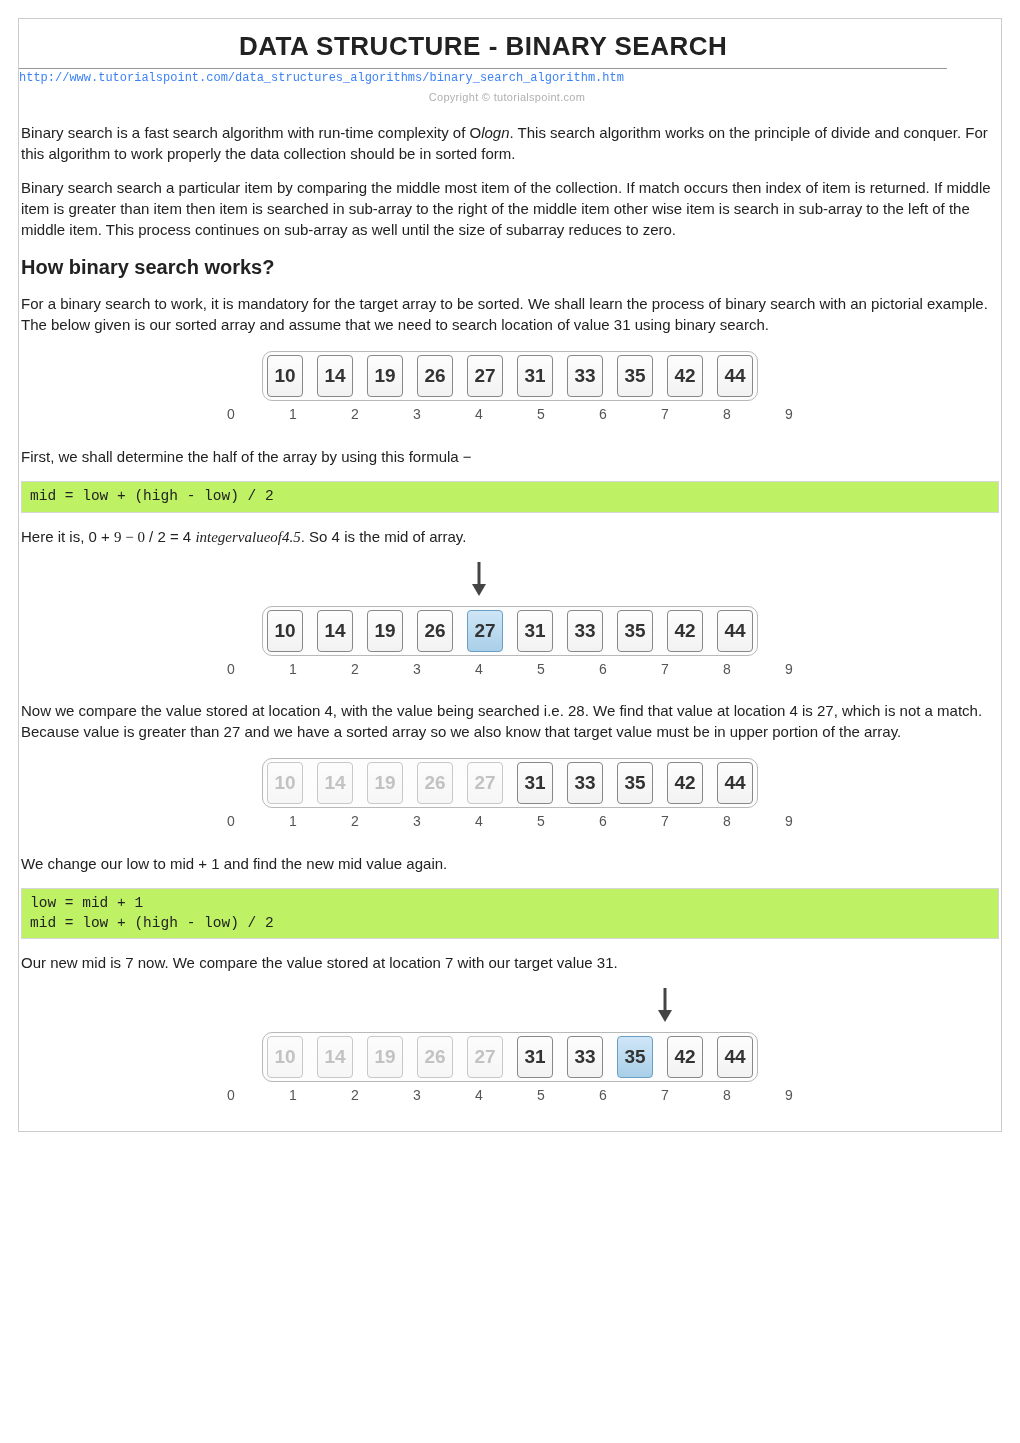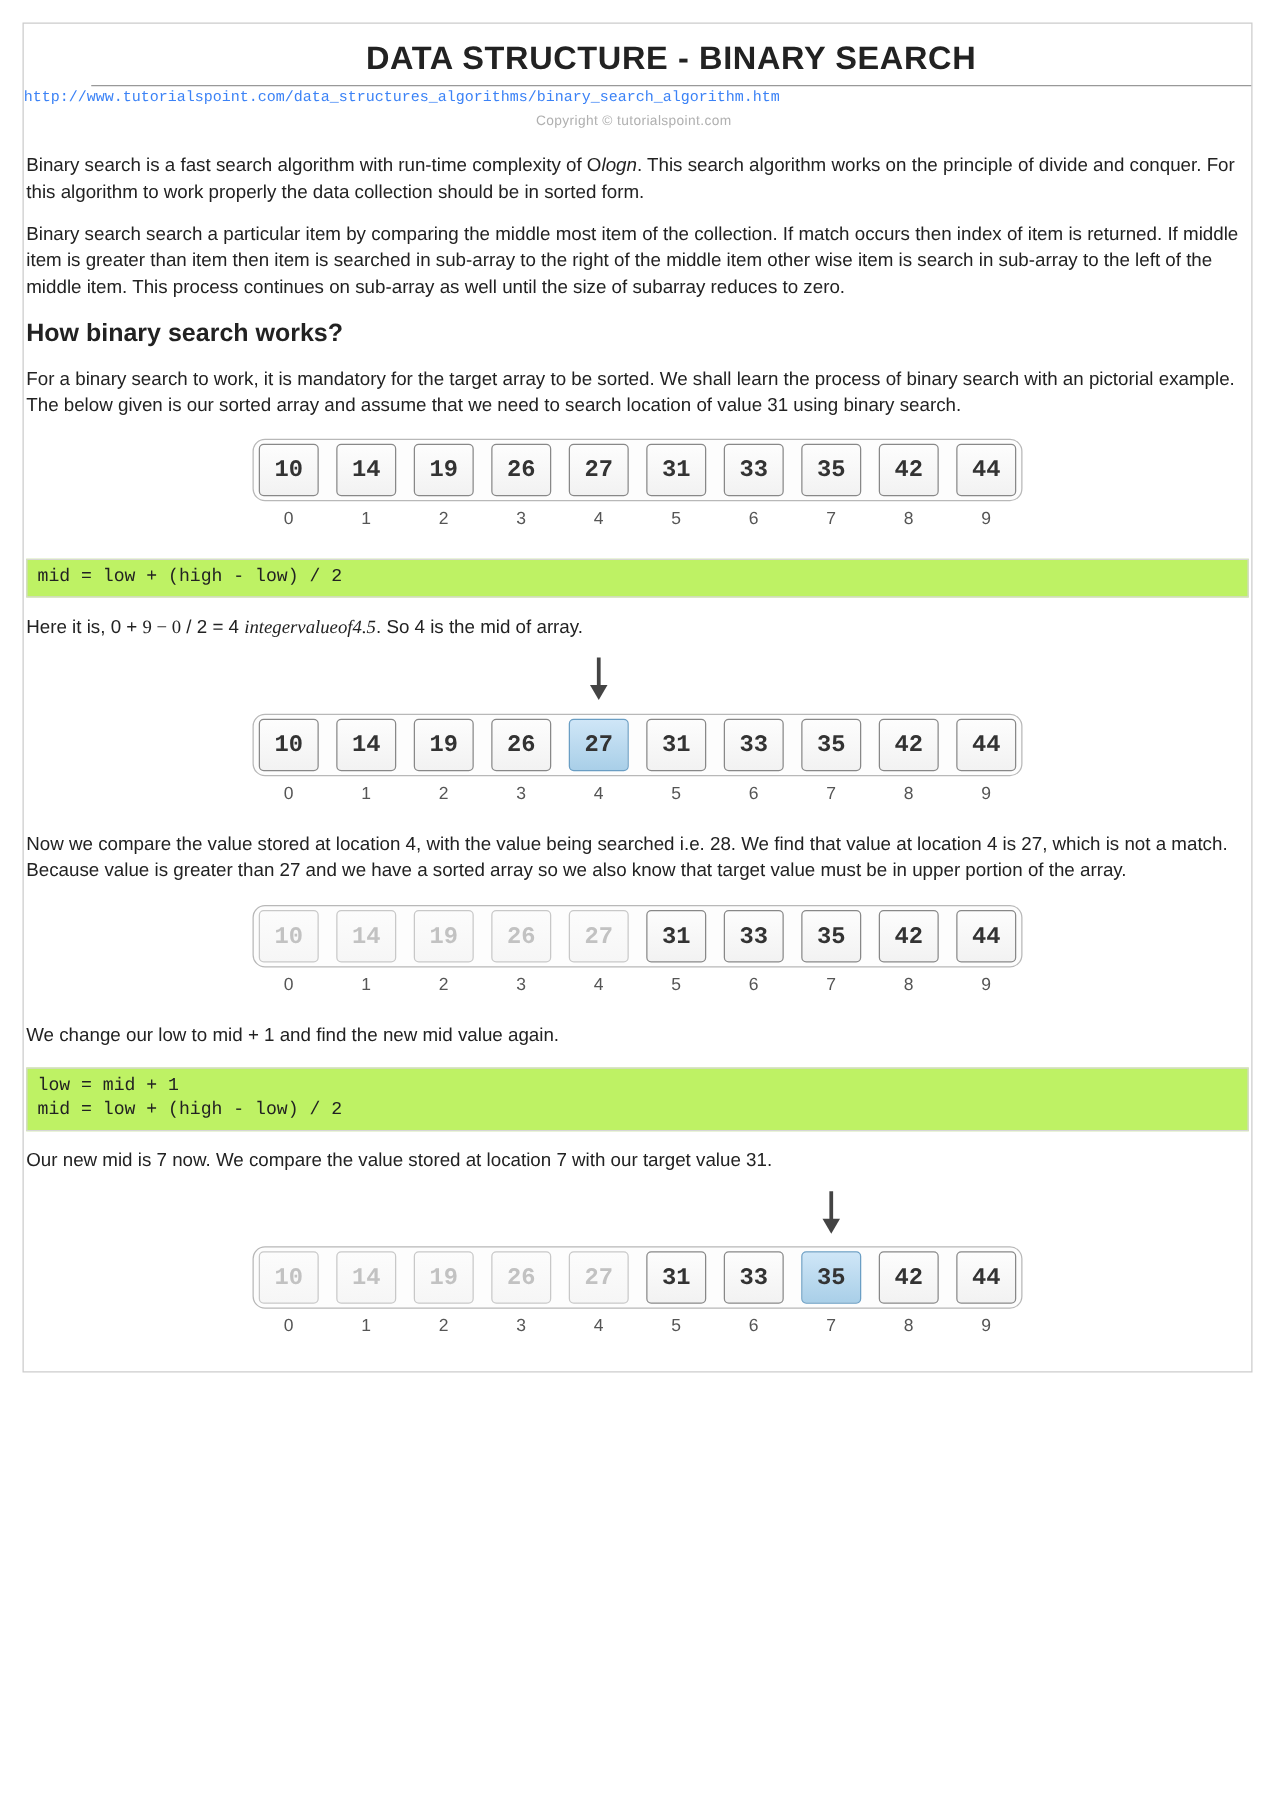--- a/index.html
+++ b/index.html
@@ -8,21 +8,21 @@
     font-family: Verdana, Geneva, sans-serif;
     width: 1020px;
     color: #222;
   }
   .page {
     border: 1px solid #ccc;
     margin: 18px;
     padding: 0;
   }
   .title-wrap {
-    text-align: right;
+    text-align: left;
     padding-top: 8px;
   }
   h1.title {
     display: inline-block;
     font-size: 26px;
     font-weight: 600;
     letter-spacing: 0.5px;
     font-family: Verdana, sans-serif;
     border-bottom: 1px solid #999;
     padding: 4px 220px 6px;
@@ -85,28 +85,28 @@
   .arrow svg { width: 18px; height: 38px; }
   .cells-frame {
     border: 1px solid #b8b8b8;
     border-radius: 10px;
     padding: 3px 4px;
     display: flex;
     gap: 14px;
     background: #fdfdfd;
   }
   .cell {
-    width: 48px;
+    width: 36px;
     height: 42px;
     border: 1px solid #888;
     border-radius: 4px;
     display: flex;
     align-items: center;
     justify-content: center;
-    font-family: Liberation Mono, monospace;
+    font-family: Liberation Sans, sans-serif;
     font-weight: bold;
     font-size: 19px;
     background: linear-gradient(#fdfdfd,#f2f2f2);
     color: #333;
   }
   .cell.dim {
     color: #c2c2c2;
     border-color: #c8c8c8;
     background: linear-gradient(#fcfcfc,#f6f6f6);
   }
@@ -168,20 +168,21 @@
           <div class="idx">3</div>
           <div class="idx">4</div>
           <div class="idx">5</div>
           <div class="idx">6</div>
           <div class="idx">7</div>
           <div class="idx">8</div>
           <div class="idx">9</div>
         </div>
       </div>
 
+    <p>First, we shall determine the half of the array by using this formula −</p>
 
     <pre class="code">mid = low + (high - low) / 2</pre>
 
     <p>
       <span>Here it is, 0 + </span><span class="math">9 − 0</span><span> / 2 = 4 </span><span class="italic math">integervalueof4.5</span><span>. So 4 is the mid of array.</span>
     </p>
 
     <div class="diagram-wrap">
         <div class="arrow-row">
           <div class="arrow-slot"></div>

